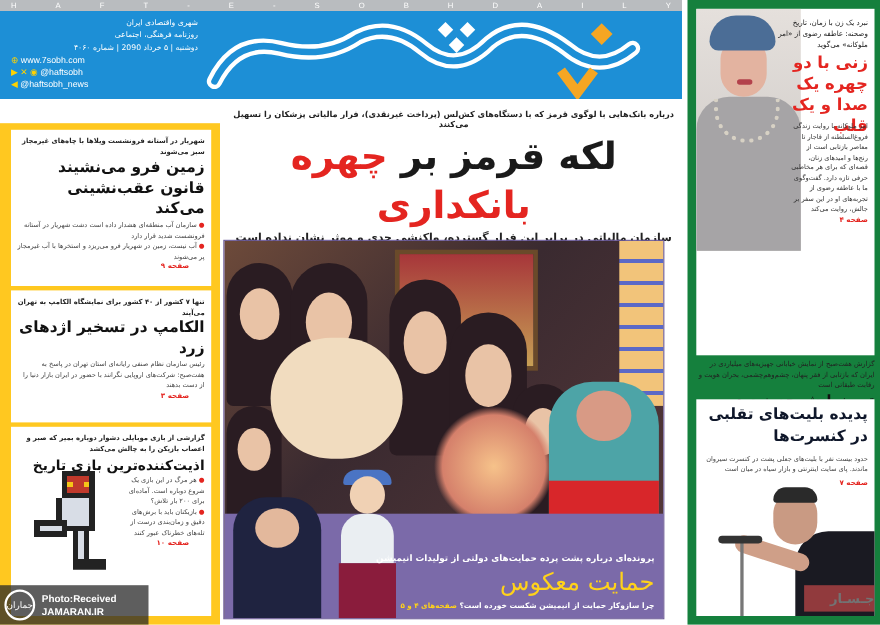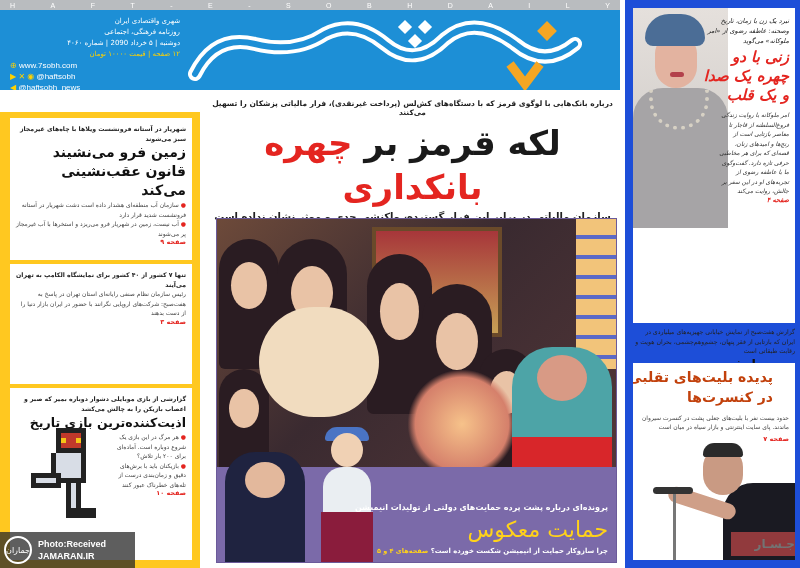--- a/index.html
+++ b/index.html
@@ -7,70 +7,70 @@
   body { font-family: "DejaVu Sans", sans-serif; position: relative; direction: rtl; }
 
   .masthead-strip { position: absolute; left: 0; top: 0; width: 620px; height: 10px; background: #b9bcbf; display: flex; justify-content: space-between; align-items: center; direction: ltr; padding: 0 10px; }
   .masthead-strip span { color: #fff; font-size: 7px; font-family: "Liberation Sans", sans-serif; }
   .masthead { position: absolute; left: 0; top: 10px; width: 620px; height: 80px; background: #1d8fd6; overflow: hidden; }
   .masthead-info { position: absolute; left: 10px; top: 6px; width: 170px; direction: rtl; text-align: right; color: #fff; font-size: 7px; line-height: 11px; }
   .masthead-info .yellow { color: #ffd200; }
   .masthead-info .ltr { direction: ltr; text-align: left; font-size: 8px; font-family: "Liberation Sans", sans-serif; }
   .logo { position: absolute; left: 175px; top: 4px; width: 420px; height: 76px; }
 
-  .right-col { position: absolute; left: 625px; top: 0; width: 175px; height: 568px; background: #1d4ed8; font-style: italic; }
+  .right-col { position: absolute; left: 625px; top: 0; width: 175px; height: 568px; background: #15803d; }
   .right-inner { position: absolute; left: 8px; top: 8px; width: 162px; height: 315px; background: #fff; overflow: hidden; }
   .portrait { position: absolute; left: 0; top: 0; width: 95px; height: 220px; background: linear-gradient(#e5e0dc, #c9c5c2); }
   .portrait .turban { position: absolute; left: 12px; top: 6px; width: 60px; height: 32px; border-radius: 30px 30px 10px 10px; background: #4b6d96; }
   .portrait .face { position: absolute; left: 22px; top: 28px; width: 42px; height: 52px; border-radius: 20px 20px 24px 24px; background: #e3b3a0; }
   .portrait .lips { position: absolute; left: 37px; top: 64px; width: 14px; height: 5px; border-radius: 4px; background: #b3414b; }
   .portrait .body { position: absolute; left: 0; top: 80px; width: 95px; height: 140px; border-radius: 30px 30px 0 0; background: #a6a4a6; }
   .portrait .necklace { position: absolute; left: 16px; top: 82px; width: 60px; height: 40px; border-radius: 0 0 30px 30px; border: 4px dotted #d7d1c4; border-top: none; }
   .r-kicker { position: absolute; right: 6px; top: 8px; width: 90px; font-size: 6.5px; line-height: 10px; color: #222; text-align: right; }
   .r-head { position: absolute; right: 6px; top: 40px; width: 90px; font-size: 15px; line-height: 19px; color: #e42520; font-weight: bold; text-align: right; }
   .r-body { position: absolute; right: 6px; top: 102px; width: 70px; font-size: 6px; line-height: 9.5px; color: #333; text-align: right; }
   .page-ref { color: #e42520; font-weight: bold; font-size: 6.5px; }
   .r-sec2 { position: absolute; left: 633px; top: 327px; width: 162px; }
   .r-sec2 .kick { font-size: 6.2px; line-height: 9.5px; color: #222; text-align: right; }
   .r-sec2 .head { font-size: 13px; line-height: 18px; font-weight: bold; color: #111; text-align: right; }
   .r-sec2 .note { font-size: 6px; line-height: 9px; color: #555; text-align: right; }
 
   .right-bottom { position: absolute; left: 633px; top: 363px; width: 162px; height: 197px; background: #fff; overflow: hidden; }
-  .rb-head { position: absolute; right: 22px; top: 4px; width: 150px; font-size: 14px; line-height: 20px; font-weight: bold; color: #c2410c; text-align: right; }
+  .rb-head { position: absolute; right: 6px; top: 4px; width: 150px; font-size: 14px; line-height: 20px; font-weight: bold; color: #0f172a; text-align: right; }
   .rb-body { position: absolute; right: 6px; top: 50px; width: 150px; font-size: 6px; line-height: 9px; color: #444; text-align: right; }
   .rb-ref { position: absolute; right: 6px; top: 72px; }
   .singer { position: absolute; left: 10px; top: 80px; width: 150px; height: 117px; }
   .singer .head2 { position: absolute; left: 60px; top: 4px; width: 40px; height: 48px; border-radius: 20px; background: #c99a83; }
   .singer .hair { position: absolute; left: 60px; top: 0px; width: 40px; height: 14px; border-radius: 16px 16px 4px 4px; background: #2a2a2a; }
   .singer .shirt { position: absolute; left: 80px; top: 40px; width: 80px; height: 80px; border-radius: 30px 0 0 0; background: #1a1a22; }
   .singer .arm { position: absolute; left: 24px; top: 52px; width: 70px; height: 16px; border-radius: 8px; background: #cf9f88; transform: rotate(18deg); }
   .singer .mic { position: absolute; left: 10px; top: 44px; width: 40px; height: 7px; border-radius: 4px; background: #333; }
   .singer .stand { position: absolute; left: 30px; top: 50px; width: 3px; height: 70px; background: #777; }
   .jesar { position: absolute; right: 0; bottom: 4px; width: 64px; height: 24px; background: rgba(225,80,80,0.6); color: #737373; font-size: 12px; font-weight: bold; text-align: right; line-height: 24px; }
 
   .left-col { position: absolute; left: 0; top: 112px; width: 200px; height: 456px; background: #ffc820; }
   .l-box { position: absolute; left: 10px; width: 182px; background: #fff; }
   .l-kick { font-size: 6.2px; line-height: 9.5px; color: #222; text-align: right; padding: 0 6px; font-weight: bold; }
   .l-head { font-size: 14px; line-height: 19px; font-weight: bold; color: #111; text-align: right; padding: 0 6px; }
   .l-body { font-size: 6px; line-height: 9.5px; color: #444; text-align: right; padding: 0 6px; }
   .bullet { color: #e42520; }
-  .l-ref { padding: 0 6px; }
+  .l-ref { padding: 0 20px; }
   .pixel-char { position: absolute; left: 16px; top: 40px; width: 80px; height: 90px; }
   .watermark { position: absolute; left: 0; top: 532px; width: 135px; height: 36px; background: rgba(40,40,40,0.75); display: flex; align-items: center; direction: ltr; gap: 6px; padding-left: 4px; }
   .watermark .ring { width: 28px; height: 28px; border-radius: 50%; border: 2px solid #fff; color: #fff; font-size: 8px; display: flex; align-items: center; justify-content: center; }
   .watermark .txt { color: #fff; font-family: "Liberation Sans", sans-serif; font-size: 9px; line-height: 12px; font-weight: bold; }
 
   .center { position: absolute; left: 205px; top: 92px; width: 415px; }
   .c-kicker { text-align: center; font-size: 7.5px; color: #222; margin-top: 7px; font-weight: bold; }
   .c-headline { text-align: center; font-size: 34px; line-height: 44px; font-weight: bold; margin-top: 4px; }
   .c-headline .black { color: #1a1a1a; }
   .c-headline .red { color: #e42520; }
   .c-sub { text-align: center; font-size: 10px; font-weight: bold; color: #222; margin-top: 2px; }
   .c-sub .page-ref { font-size: 7px; margin-right: 6px; }
-  .art { position: absolute; left: 216px; top: 218px; width: 401px; height: 345px; border: 1px solid #6b5a9a; overflow: hidden; background: linear-gradient(135deg, #6d4a3a 0%, #3a2a30 40%, #5a3a3a 100%); }
+  .art { position: absolute; left: 203px; top: 218px; width: 401px; height: 345px; border: 1px solid #6b5a9a; overflow: hidden; background: linear-gradient(135deg, #6d4a3a 0%, #3a2a30 40%, #5a3a3a 100%); }
   .art .painting { position: absolute; left: 155px; top: 8px; width: 130px; height: 110px; background: linear-gradient(#a7363a, #c7a055); border: 4px solid #6a4a2a; }
   .art .window { position: absolute; right: 0; top: 0; width: 40px; height: 150px; background: repeating-linear-gradient(#f2c47a 0 16px, #5b69c7 16px 20px); }
   .art .fig { position: absolute; background: #2a1c22; border-radius: 40px 40px 8px 8px; }
   .art .fig .f { position: absolute; left: 20%; top: 18%; width: 60%; height: 36%; border-radius: 50%; background: #e9c3a6; }
   .art .turban2 { position: absolute; left: 42px; top: 88px; width: 120px; height: 110px; border-radius: 55px; background: #f1dcbf; }
   .art .flowers { position: absolute; left: 190px; top: 150px; width: 110px; height: 110px; border-radius: 50%; background: radial-gradient(#f6c28a, #d5806b 60%, transparent 70%); }
   .art .queen { position: absolute; right: 4px; top: 128px; width: 100px; height: 140px; border-radius: 40px 40px 0 0; background: #4da4a7; }
   .art .queen .f { position: absolute; left: 25px; top: 8px; width: 50px; height: 46px; border-radius: 50%; background: #d89a85; }
   .art .queen .skirt { position: absolute; left: 0; bottom: 0; width: 100px; height: 50px; background: #d8262a; }
   .art .purple { position: absolute; left: 0; bottom: 0; width: 401px; height: 95px; background: #7b6aa9; }
@@ -106,21 +106,20 @@
   <span>A</span>
   <span>I</span>
   <span>L</span>
   <span>Y</span>
 </div>
 <div class="masthead">
   <div class="masthead-info">
     <div>شهری واقتصادی ایران</div>
     <div>روزنامه فرهنگی، اجتماعی</div>
     <div>دوشنبه | ۵ خرداد 2090 | شماره ۴۰۶۰</div>
-    <div class="yellow">۱۲ صفحه | قیمت ۱۰۰۰۰ تومان</div>
     <div class="ltr"><span style="color:#ffd200">⊕ </span><span>www.7sobh.com</span></div>
     <div class="ltr"><span style="color:#ffd200">▶ ✕ ◉ </span><span>@haftsobh</span></div>
     <div class="ltr"><span style="color:#ffd200">◀ </span><span>@haftsobh_news</span></div>
   </div>
   <svg class="logo" viewBox="0 0 420 76">
     <path d="M20 60 Q40 20 80 30 Q120 40 150 20 Q180 5 210 30 Q240 55 270 25 Q300 0 340 30 Q370 55 400 30" fill="none" stroke="#fff" stroke-width="14" stroke-linecap="round"></path>
     <path d="M20 60 Q40 20 80 30 Q120 40 150 20 Q180 5 210 30 Q240 55 270 25 Q300 0 340 30 Q370 55 400 30" fill="none" stroke="#1d8fd6" stroke-width="6" stroke-linecap="round"></path>
     <rect x="225" y="8" width="10" height="10" fill="#fff" transform="rotate(45 230 13)"></rect>
     <rect x="245" y="8" width="10" height="10" fill="#fff" transform="rotate(45 250 13)"></rect>
     <rect x="235" y="22" width="10" height="10" fill="#fff" transform="rotate(45 240 27)"></rect>
@@ -231,20 +230,21 @@
 <div class="left-col">
   <div class="l-box" style="top:6px;height:142px">
     <div class="l-kick" style="padding-top:6px">شهریار در آستانه فرونشست ویلاها با چاه‌های غیرمجاز سبز می‌شوند</div>
     <div class="l-head">زمین فرو می‌نشیند قانون عقب‌نشینی می‌کند</div>
     <div class="l-body"><span class="bullet">● </span><span>سازمان آب منطقه‌ای هشدار داده است دشت شهریار در آستانه فرونشست شدید قرار دارد</span></div>
     <div class="l-body"><span class="bullet">● </span><span>آب نیست، زمین در شهریار فرو می‌ریزد و استخرها با آب غیرمجاز پر می‌شوند</span></div>
     <div class="l-ref page-ref">صفحه ۹</div>
   </div>
   <div class="l-box" style="top:152px;height:120px">
     <div class="l-kick" style="padding-top:6px">تنها ۷ کشور از ۴۰ کشور برای نمایشگاه الکامپ به تهران می‌آیند</div>
+    <div class="l-head">الکامپ در تسخیر اژدهای زرد</div>
     <div class="l-body">رئیس سازمان نظام صنفی رایانه‌ای استان تهران در پاسخ به هفت‌صبح: شرکت‌های اروپایی نگرانند با حضور در ایران بازار دنیا را از دست بدهند</div>
     <div class="l-ref page-ref">صفحه ۳</div>
   </div>
   <div class="l-box" style="top:276px;height:172px">
     <div class="l-kick" style="padding-top:6px">گزارشی از بازی موبایلی دشوار دوباره بمیر که صبر و اعصاب بازیکن را به چالش می‌کشد</div>
     <div class="l-head" style="font-size:12.5px">اذیت‌کننده‌ترین بازی تاریخ</div>
     <div class="l-body" style="padding-right:6px;margin-left:90px"><span class="bullet">● </span><span>هر مرگ در این بازی یک شروع دوباره است. آماده‌ای برای ۲۰۰ بار تلاش؟</span></div>
     <div class="l-body" style="padding-right:6px;margin-left:90px"><span class="bullet">● </span><span>بازیکنان باید با برش‌های دقیق و زمان‌بندی درست از تله‌های خطرناک عبور کنند</span></div>
     <div class="l-ref page-ref">صفحه ۱۰</div>
     <svg class="pixel-char" viewBox="0 0 16 18" shape-rendering="crispEdges">

